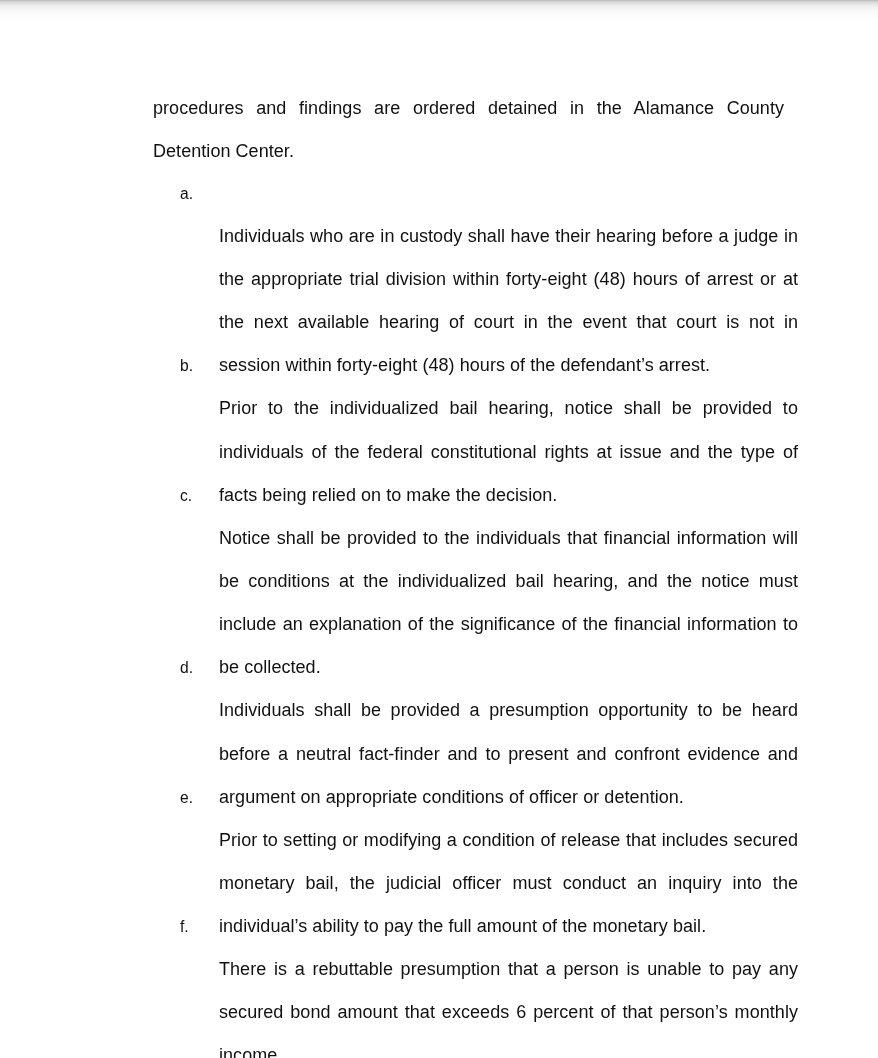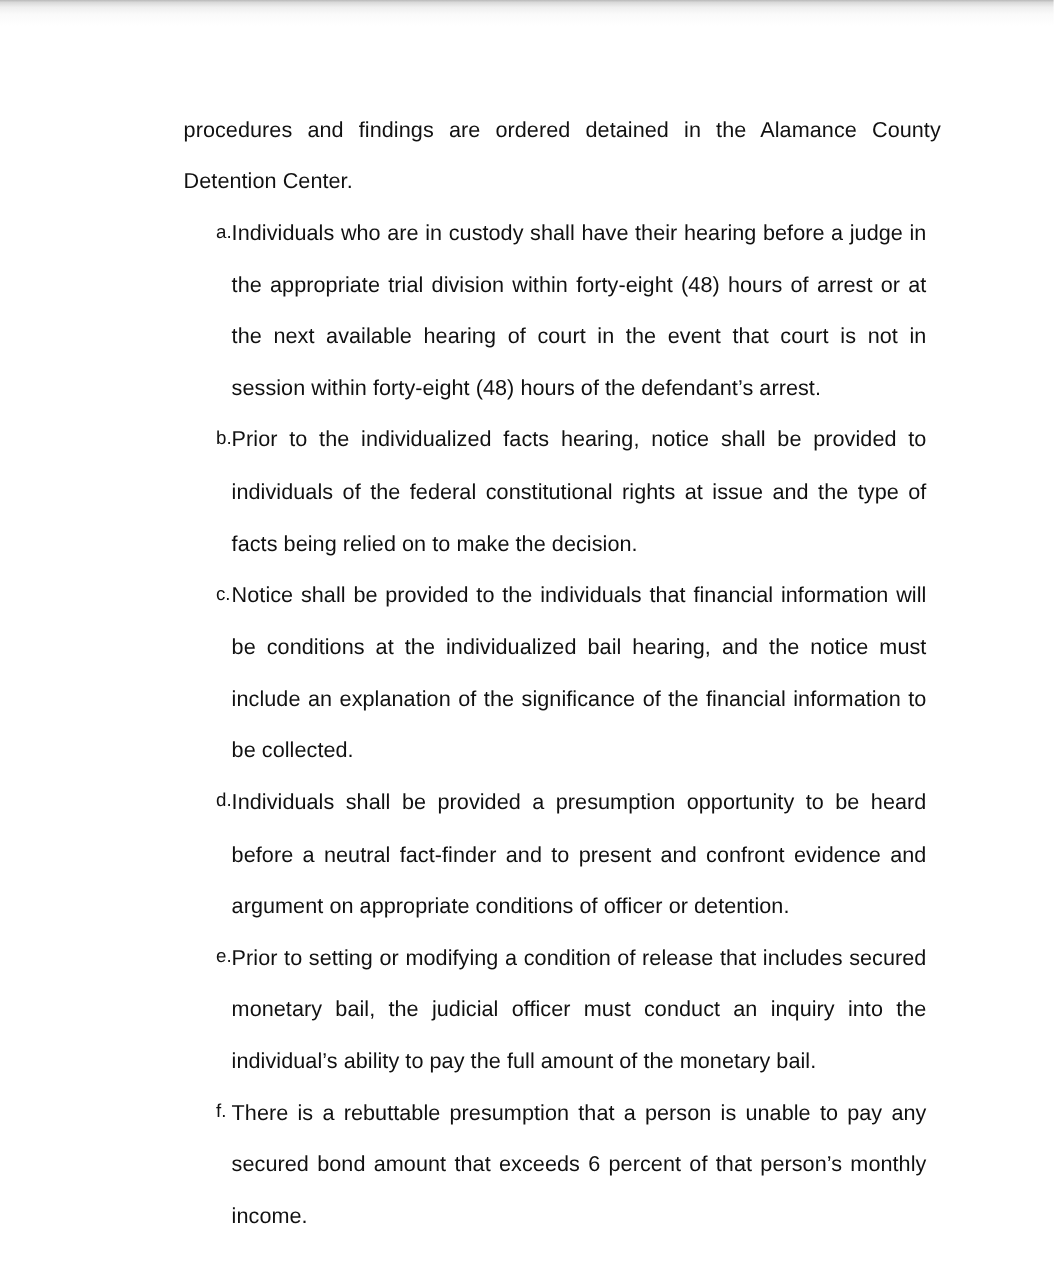--- a/index.html
+++ b/index.html
@@ -23,21 +23,21 @@
       font-size: 18px;
       line-height: 20px;
       white-space: nowrap;
       letter-spacing: 0.05px;
     }
     .justify {
       text-align: justify;
       text-align-last: justify;
     }
     .body-line { left: 0; width: 631px; }
-    .item-line { left: 40px; width: 579px; }
+    .item-line { left: 66px; width: 579px; margin-top: 42px; }
     .label {
       position: absolute; left: 27px; width: 25px;
       font-size: 15.6px; line-height: 20px; height: 20px;
     }
   </style>
 </head>
 <body>
 
 <div class="top-shadow"></div>
 
@@ -49,21 +49,21 @@
   <div>
     <div class="label" style="top:184px">a.</div>
     <div class="line item-line justify" style="top:184px">Individuals who are in custody shall have their hearing before a judge in</div>
     <div class="line item-line justify" style="top:227px">the appropriate trial division within forty-eight (48) hours of arrest or at</div>
     <div class="line item-line justify" style="top:270px">the next available hearing of court in the event that court is not in</div>
     <div class="line item-line" style="top:313px">session within forty-eight (48) hours of the defendant’s arrest.</div>
   </div>
 
   <div>
     <div class="label" style="top:356px">b.</div>
-    <div class="line item-line justify" style="top:356px">Prior to the individualized facts hearing, notice shall be provided to</div>
+    <div class="line item-line justify" style="top:356px">Prior to the individualized bail hearing, notice shall be provided to</div>
     <div class="line item-line justify" style="top:400px">individuals of the federal constitutional rights at issue and the type of</div>
     <div class="line item-line" style="top:443px">facts being relied on to make the decision.</div>
   </div>
 
   <div>
     <div class="label" style="top:486px">c.</div>
     <div class="line item-line justify" style="top:486px">Notice shall be provided to the individuals that financial information will</div>
     <div class="line item-line justify" style="top:529px">be conditions at the individualized bail hearing, and the notice must</div>
     <div class="line item-line justify" style="top:572px">include an explanation of the significance of the financial information to</div>
     <div class="line item-line" style="top:615px">be collected.</div>

